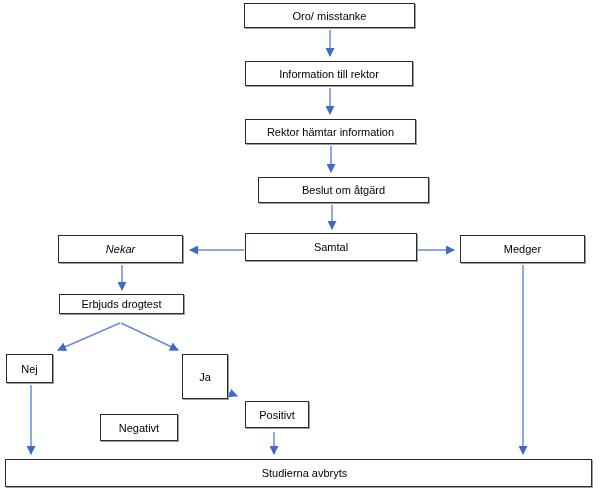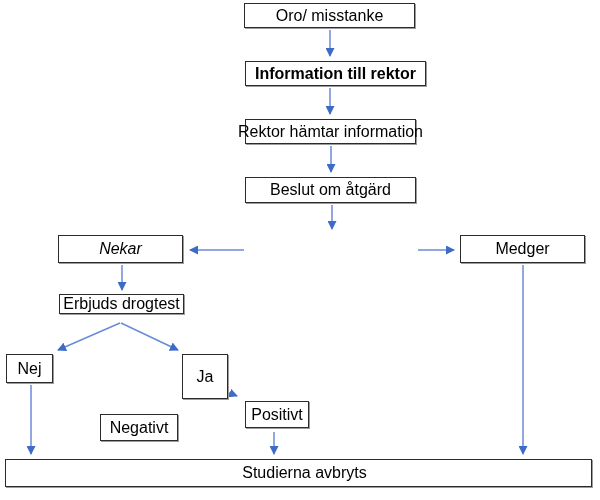--- a/index.html
+++ b/index.html
@@ -31,29 +31,29 @@
   }
   .node {
     position: absolute;
     box-sizing: border-box;
     background: #ffffff;
     border: 1.4px solid var(--box-border, #2b2b2b);
     box-shadow: 1px 1px 0 var(--box-shadow, #9c9c9c);
     display: flex;
     align-items: center;
     justify-content: center;
-    font-size: 16px;
+    font-size: 11px;
     color: #000000;
     white-space: nowrap;
   }
   
   #n-oro        { left: 244px; top: 3px;   width: 171px; height: 25px; }
-  #n-info       { left: 245px; top: 61px;  width: 181px; height: 25px; font-weight: bold; }
+  #n-info       { left: 245px; top: 61px;  width: 168px; height: 25px; }
   #n-rektor     { left: 245px; top: 119px; width: 171px; height: 25px; text-align: center; }
-  #n-beslut     { left: 245px; top: 177px; width: 171px; height: 26px; }
+  #n-beslut     { left: 258px; top: 177px; width: 171px; height: 26px; }
   #n-samtal     { left: 245px; top: 233px; width: 172px; height: 28px; }
   #n-nekar      { left: 58px;  top: 235px; width: 125px; height: 28px; font-style: italic; }
   #n-medger     { left: 460px; top: 235px; width: 125px; height: 28px; }
   #n-erbjuds    { left: 59px;  top: 294px; width: 125px; height: 20px; text-align: right; }
   #n-nej        { left: 6px;   top: 354px; width: 47px;  height: 29px; }
   #n-ja         { left: 182px; top: 354px; width: 46px;  height: 45px; }
   #n-negativt   { left: 100px; top: 401px; width: 78px;  height: 27px; margin-top: 13px; }
   #n-positivt   { left: 245px; top: 401px; width: 64px;  height: 27px; }
   #n-studierna  { left: 5px;   top: 459px; width: 587px; height: 28px; padding-left: 12px; }
 </style>
@@ -89,20 +89,23 @@
   </div>
   <div class="node" id="n-info">
     <span>Information till rektor</span>
   </div>
   <div class="node" id="n-rektor">
     <span>Rektor hämtar information</span>
   </div>
   <div class="node" id="n-beslut">
     <span>Beslut om åtgärd</span>
   </div>
+  <div class="node" id="n-samtal">
+    <span>Samtal</span>
+  </div>
   <div class="node" id="n-nekar">
     <span>Nekar</span>
   </div>
   <div class="node" id="n-medger">
     <span>Medger</span>
   </div>
   <div class="node" id="n-erbjuds">
     <span>Erbjuds drogtest</span>
   </div>
   <div class="node" id="n-nej">

